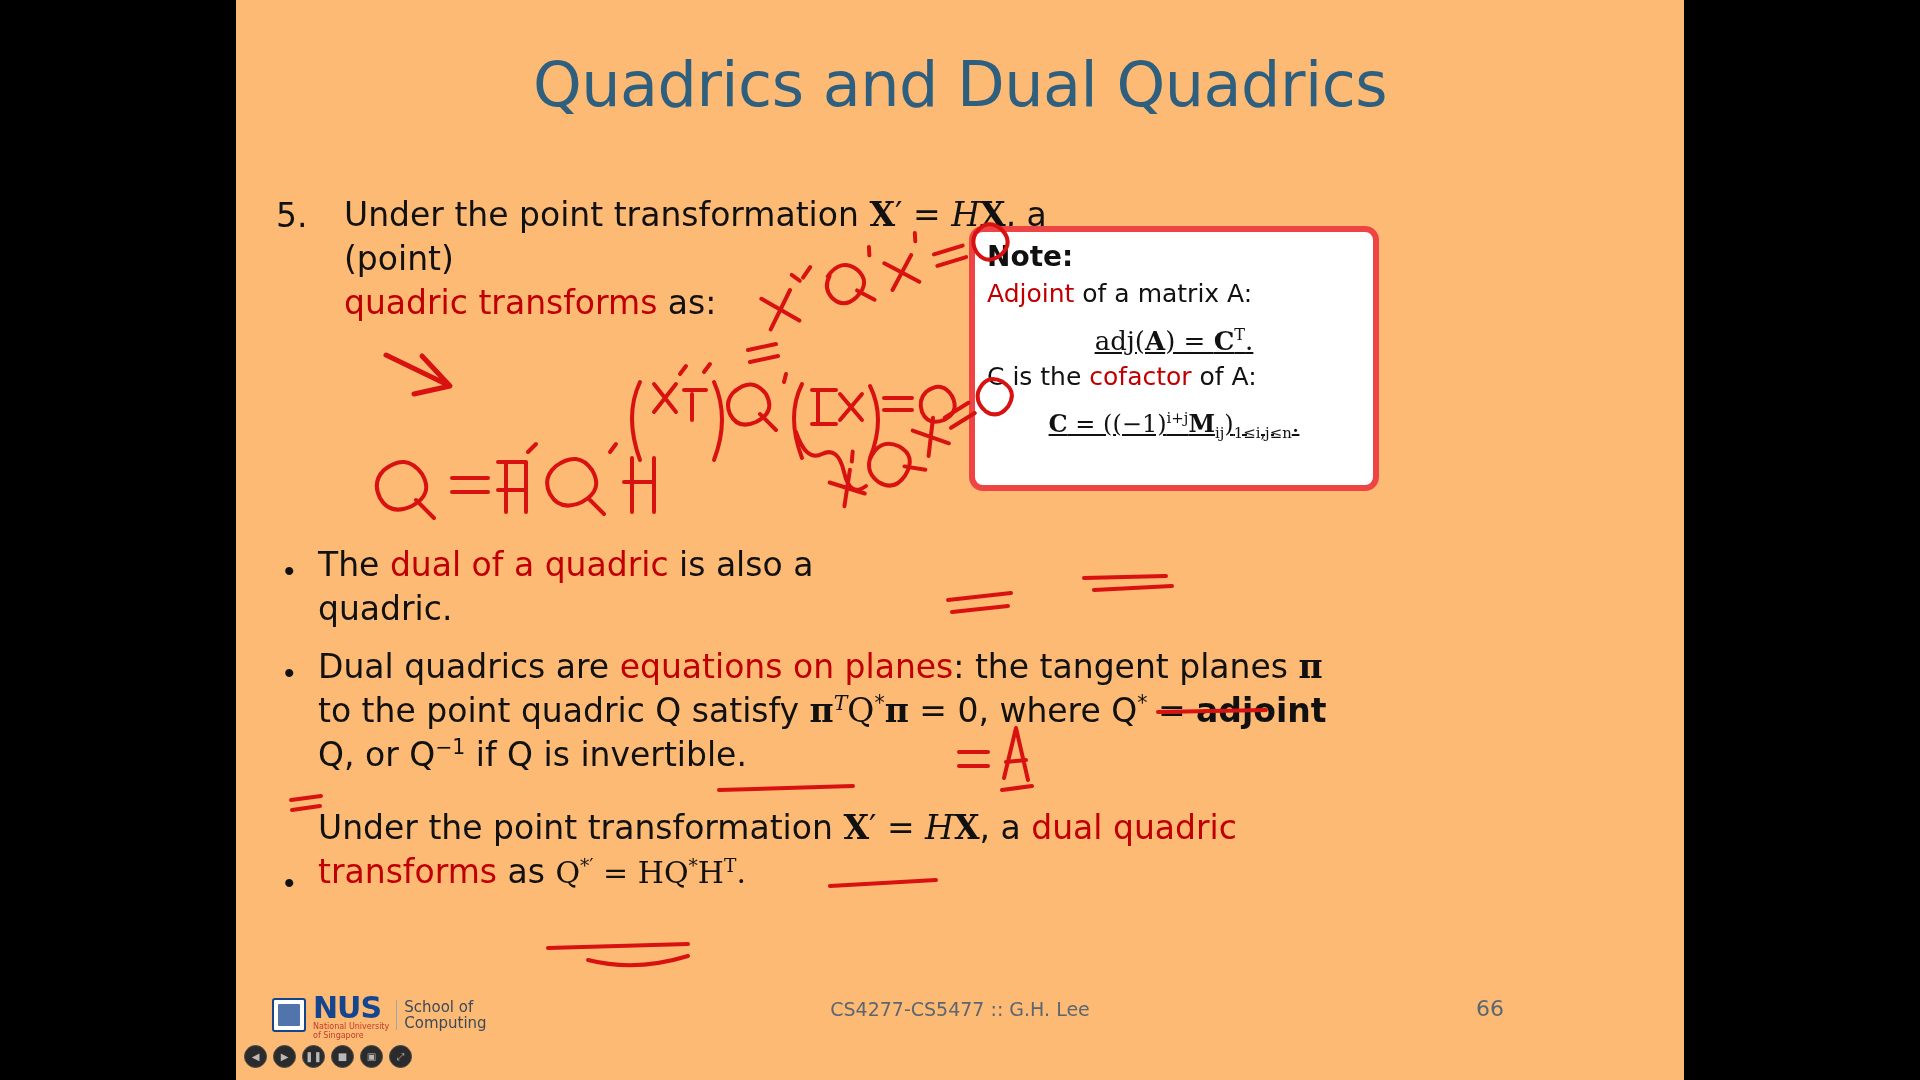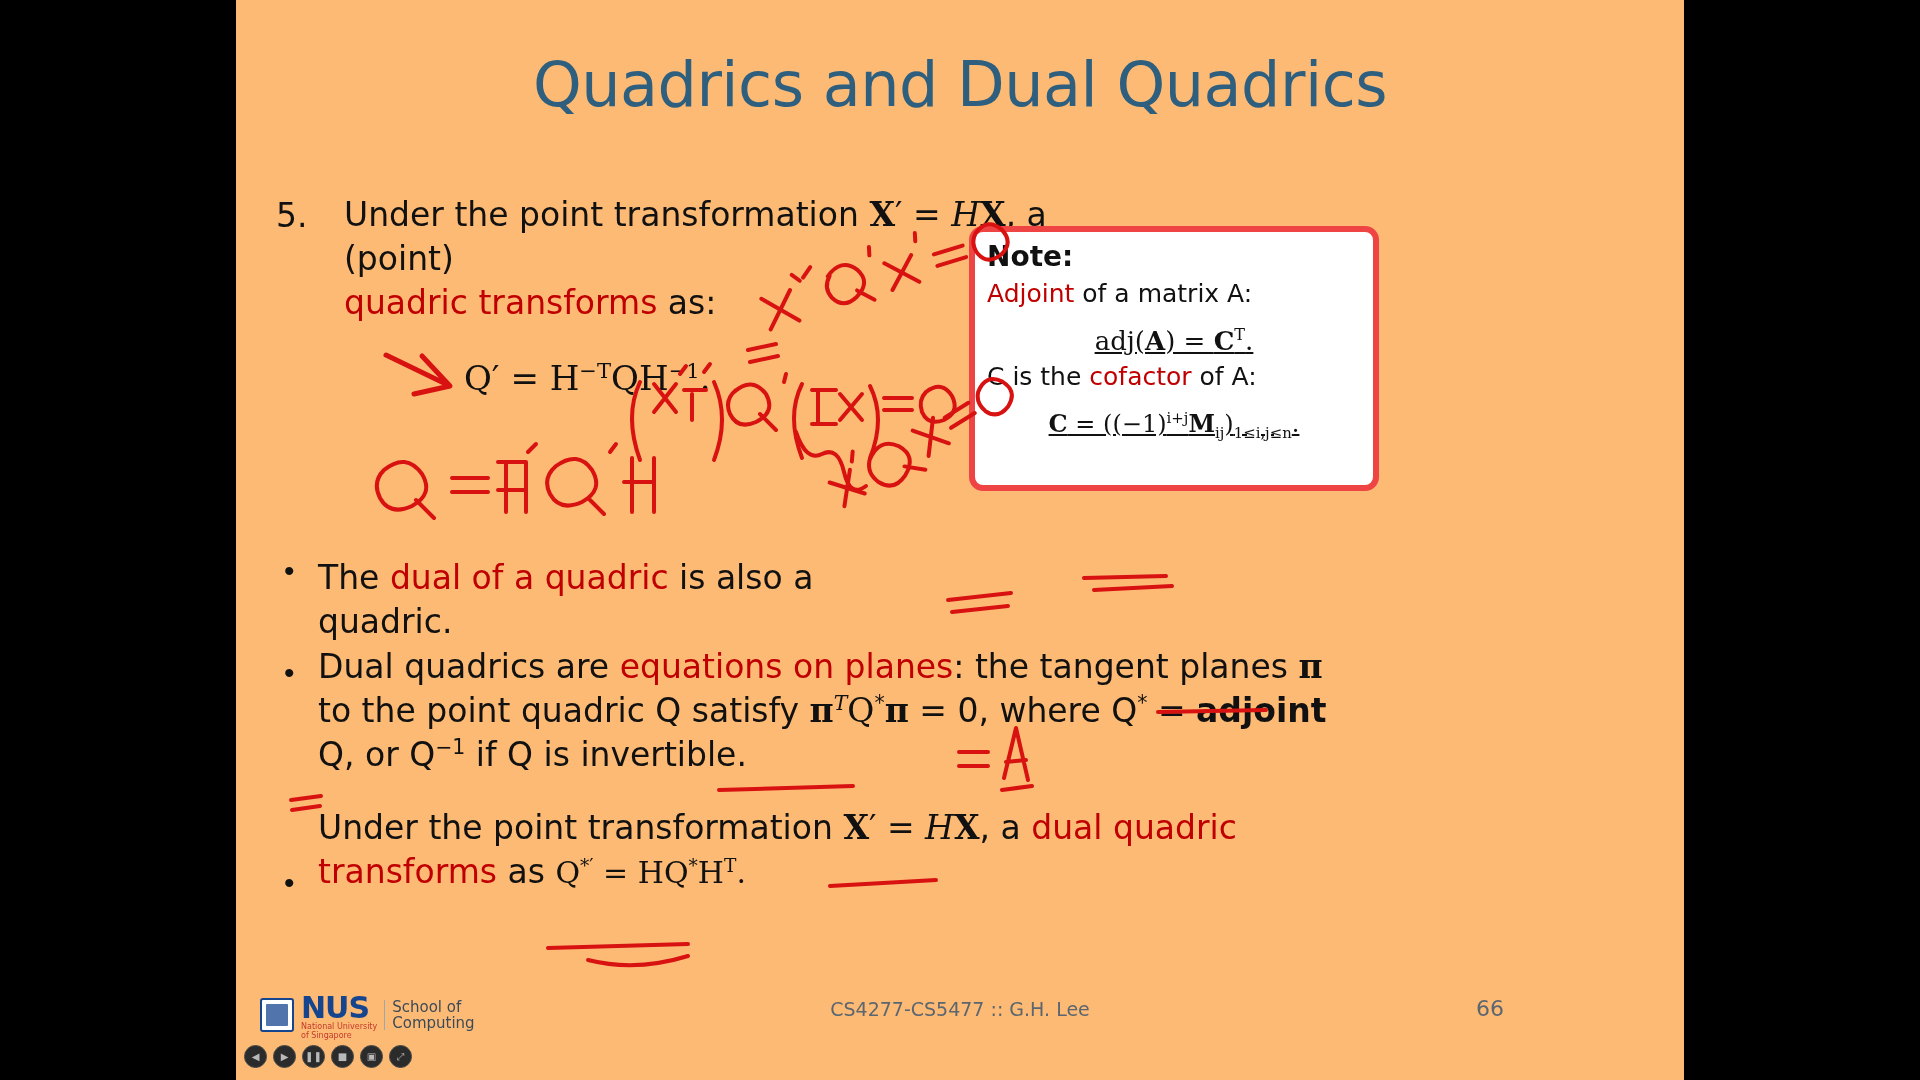--- a/index.html
+++ b/index.html
@@ -124,21 +124,21 @@
     text-align: center;
     font-family: "DejaVu Serif", serif;
     font-size: 26px;
     margin-top: 18px;
     color: #111;
     text-decoration: underline;
   }
   
   #footer-logo {
     position: absolute;
-    left: 24px;
+    left: 36px;
     top: 990px;
     display: flex;
     align-items: center;
     gap: 7px;
   }
   #nus-crest {
     width: 30px; height: 30px;
     background: #ffffff;
     border: 2px solid #16458f;
     border-radius: 3px;
@@ -230,26 +230,23 @@
   <div id="slide">
 
     <div id="slide-title">Quadrics and Dual Quadrics</div>
 
     <div id="item5-num">5.</div>
     <div id="item5-text" class="body-text">
       <span>Under the point transformation </span><span class="mathbold">X</span><span class="mathbold" style="font-weight:normal">′</span><span class="mono-math">&nbsp;=&nbsp;</span><span class="mathvar">H</span><span class="mathbold">X</span><span>, a (point)</span><br>
       <span class="red">quadric transforms</span><span> as:</span>
     </div>
 
-    <div id="eq-quadric">
-      Q′ = H<sup class="tight">−T</sup>QH<sup class="tight">−1</sup>.
-    </div>
 
     <div class="bullet-dot" style="left:48px; top:556px;">•</div>
-    <div class="bullet-body" style="left:82px; top:556px; width:640px;">
+    <div class="bullet-body" style="left:82px; top:543px; width:640px;">
       <span>The </span><span class="red">dual of a quadric</span><span> is also a quadric.</span>
     </div>
 
     <div class="bullet-dot" style="left:48px; top:658px;">•</div>
     <div class="bullet-body" style="left:82px; top:645px; width:1070px;">
       <span>Dual quadrics are </span><span class="red">equations on planes</span><span>: the tangent planes </span><span class="mathbold">π</span><br>
       <span>to the point quadric Q satisfy </span><span class="mathbold">π</span><sup class="tight mathvar">T</sup><span class="mono-math">Q</span><sup class="tight">*</sup><span class="mathbold">π</span><span> = 0, where Q</span><sup class="tight">*</sup><span> = </span><span class="bold">adjoint</span><br>
       <span>Q, or Q<sup class="tight">−1</sup> if Q is invertible.</span>
     </div>
 

